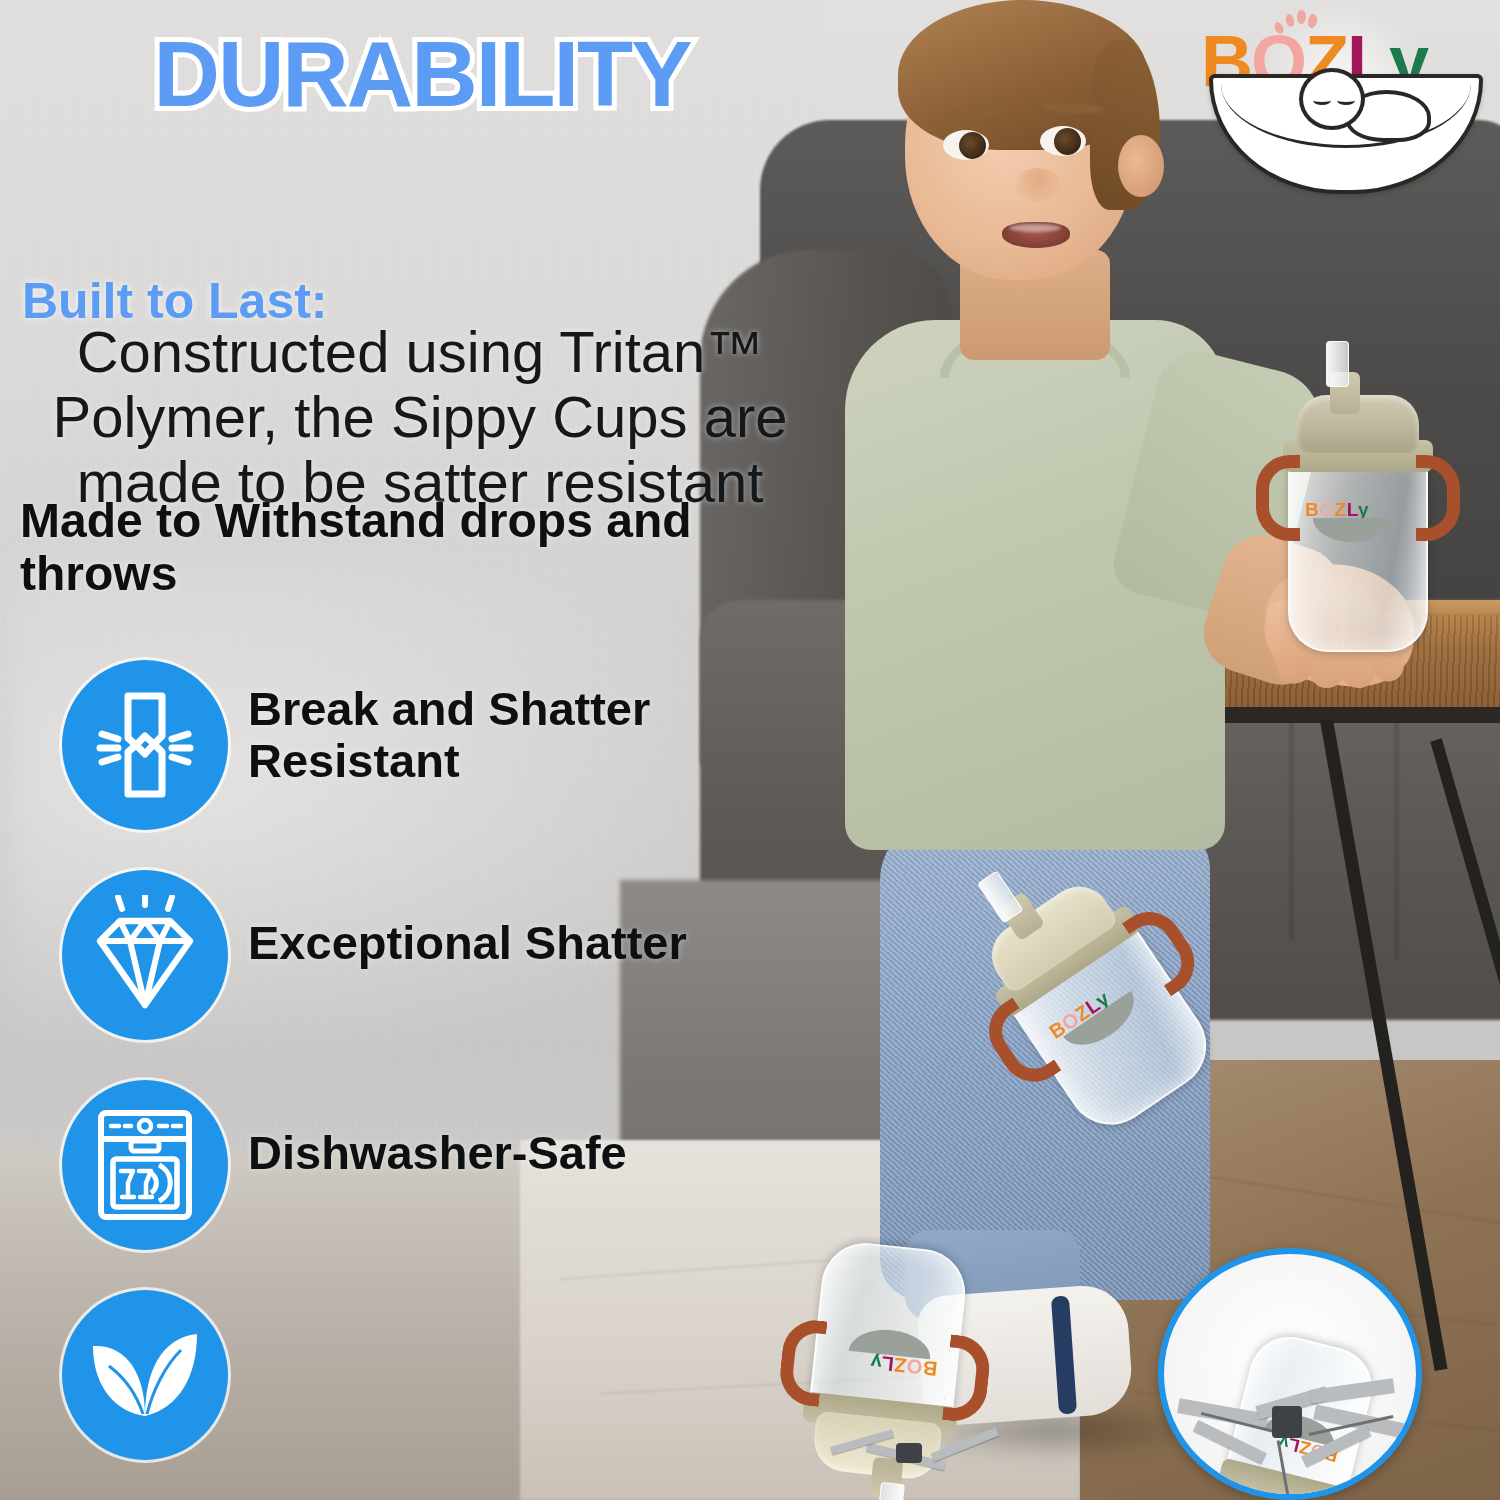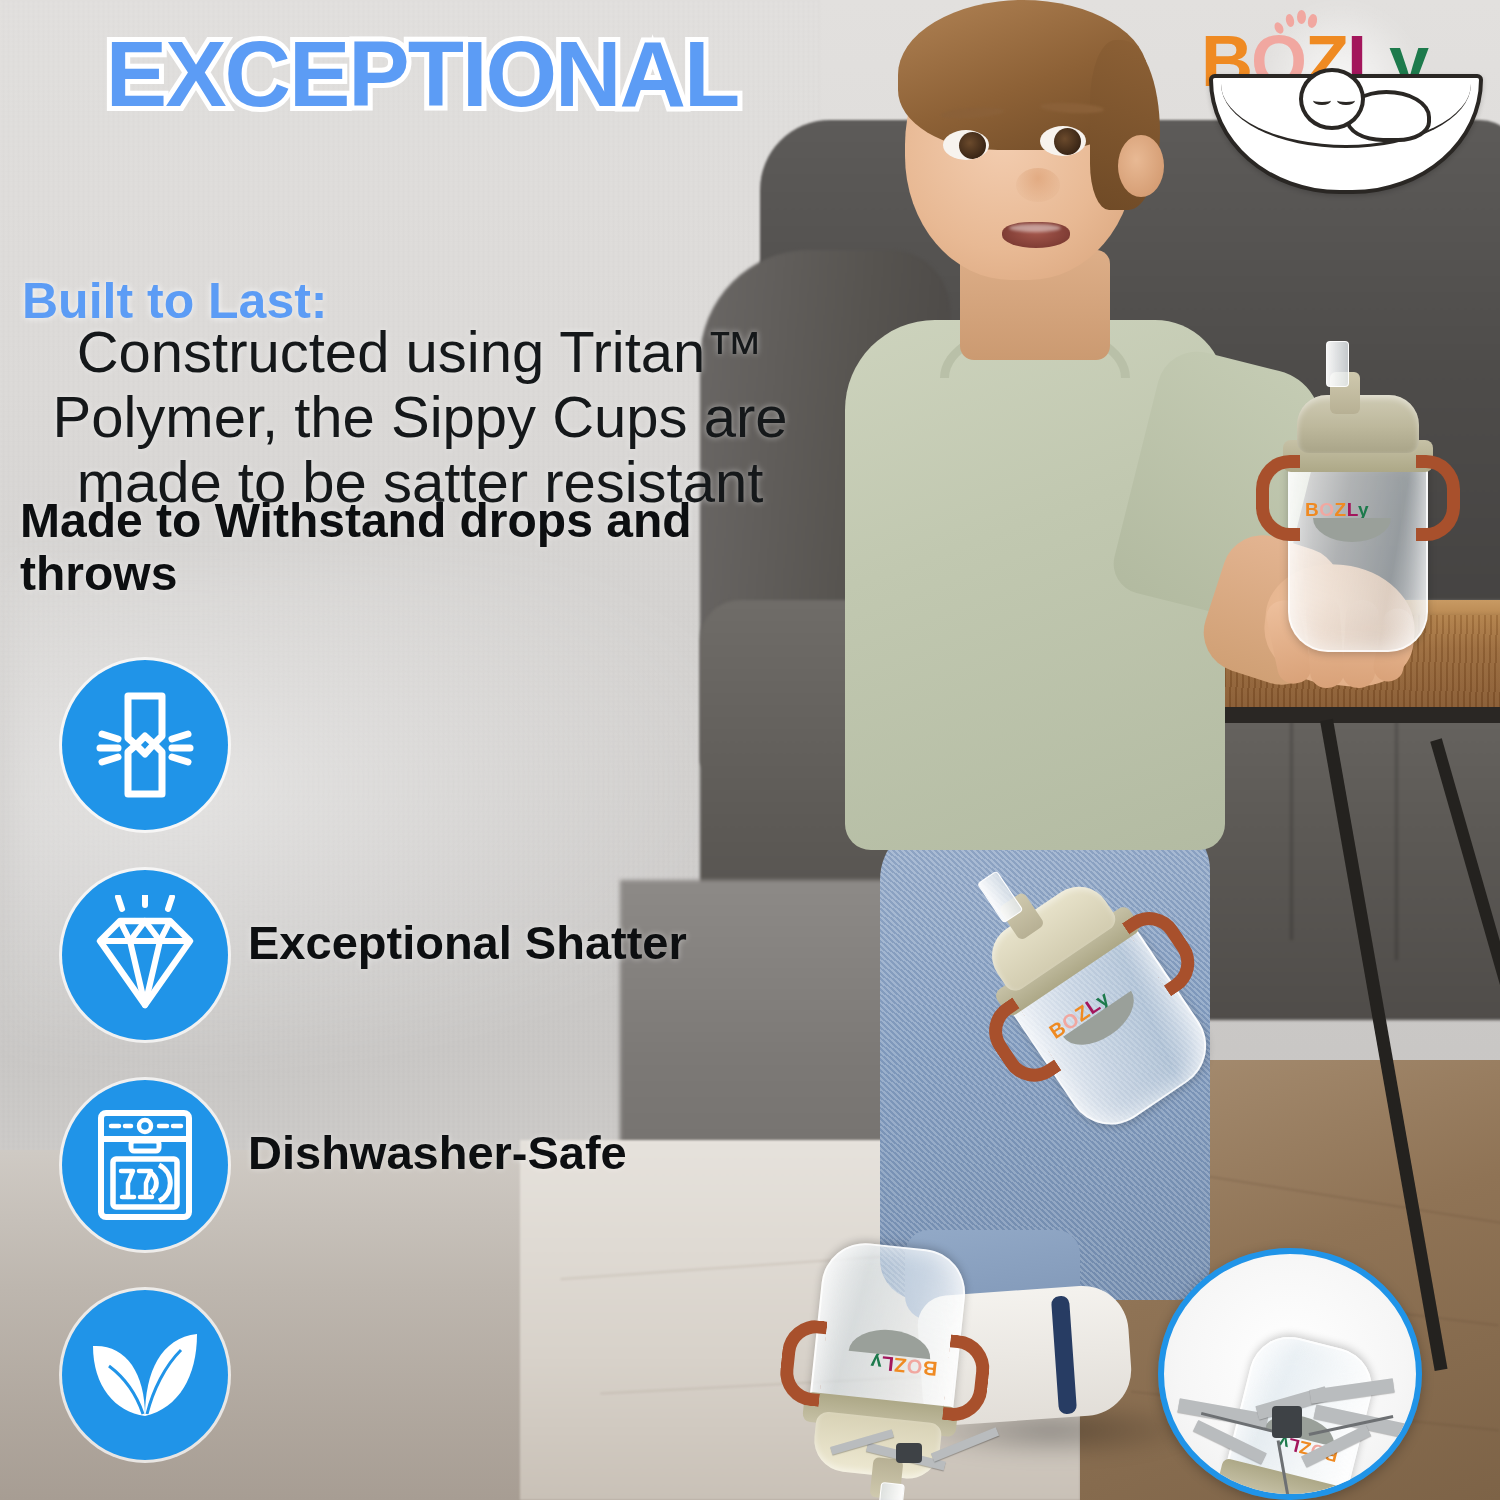--- a/index.html
+++ b/index.html
@@ -520,21 +520,21 @@
     <div class="hammock"></div>
     <div class="hammock-fold"></div>
     <div class="baby-body"></div>
     <div class="baby-head">
       <div class="baby-eye" style="left:10px;top:24px;"></div>
       <div class="baby-eye" style="left:34px;top:24px;"></div>
     </div>
   </div>
 
   <div class="headline">
-    <span class="l2">EXCEPTIONAL</span>
+    <span class="l2">DURABILITY</span>
   </div>
 
   <div class="subhead">Built to Last:</div>
 
   <div class="body-copy">Constructed using Tritan™ Polymer, the Sippy Cups are made to be satter resistant</div>
 
   <div class="body-strong">Made to Withstand drops and throws</div>
 
   <div class="features">
 
@@ -545,20 +545,24 @@
           <path d="M38 66 L46 59 L55 68 L64 58 L72 66 V108 H38 Z" stroke="#fff" stroke-width="7" stroke-linejoin="round" fill="none"></path>
           <g stroke="#fff" stroke-width="7" stroke-linecap="round">
             <path d="M12 48 L28 53"></path>
               <path d="M10 62 L28 62"></path>
               <path d="M12 76 L28 71"></path>
             <path d="M98 48 L82 53"></path>
               <path d="M100 62 L82 62"></path>
               <path d="M98 76 L82 71"></path>
           </g>
         </svg>
+      </div>
+      <div class="f-label two">
+        <span>Break and Shatter</span><br>
+        <span>Resistant</span>
       </div>
     </div>
 
     <div class="feature">
       <div class="f-badge">
         <svg width="118" height="120" viewBox="0 0 118 120" fill="none" aria-hidden="true">
           <g stroke="#fff" stroke-width="6" stroke-linecap="round">
             <path d="M36 14 L32 2"></path>
               <path d="M59 10 L59 -2"></path>
               <path d="M82 14 L86 2"></path>

